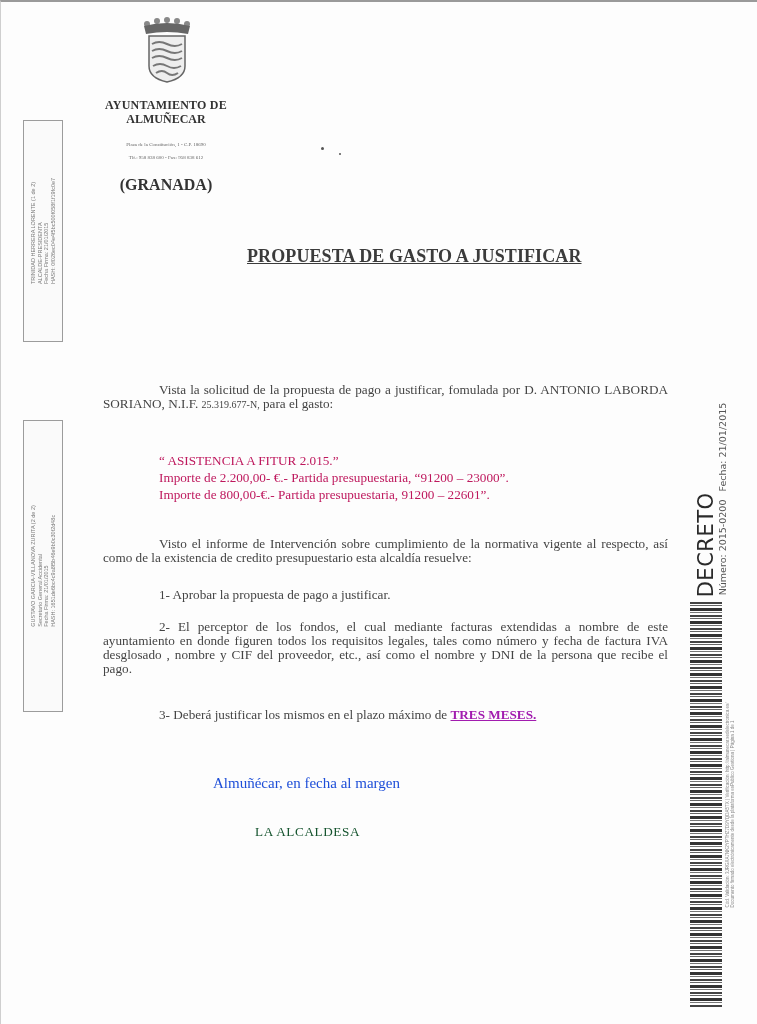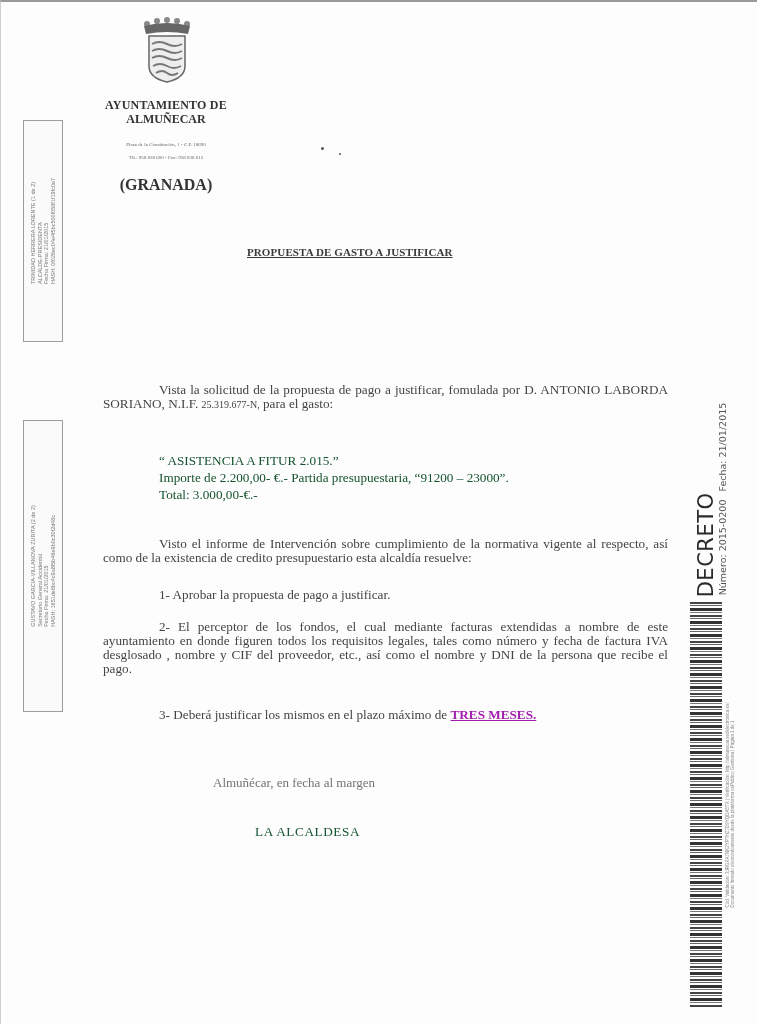--- a/index.html
+++ b/index.html
@@ -22,40 +22,40 @@
 
   
   .stamp { border: 1px solid #9c9c9c; background: #fafafa; }
   .stamp-1 { left: 22px; top: 118px; width: 38px; height: 220px; }
   .stamp-2 { left: 22px; top: 418px; width: 38px; height: 290px; }
   .vtext { position: absolute; left: 50%; top: 50%; transform: translate(-50%,-50%) rotate(-90deg);
            white-space: nowrap; font-family: "Liberation Sans", sans-serif; font-size: 5.5px;
            line-height: 6.5px; color: #7a7a7a; text-align: left; }
 
   
-  .title { left: 246px; top: 244px; font-size: 11px; font-weight: bold; text-decoration: underline;
+  .title { left: 246px; top: 244px; font-size: 18px; font-weight: bold; text-decoration: underline;
            color: #3b3b3b; letter-spacing: 0.1px; }
   .resol { left: 110px; top: 313px; font-size: 14.5px; font-weight: bold; color: #3b3b3b; }
   .resol-label { text-decoration: underline; }
   .resol-line { display: inline-block; width: 85px; border-bottom: 1px solid #555; height: 12px; margin-left: 4px; vertical-align: baseline; }
 
   
   .p { left: 102px; width: 565px; font-size: 13.2px; line-height: 14px; text-align: justify; color: #444; }
   .indent { text-indent: 56px; }
   .p1 { top: 381px; }
   .nif-small { font-size: 10px; }
-  .concept { left: 158px; top: 450px; font-size: 13.2px; line-height: 17px; color: #14532d; }
+  .concept { left: 158px; top: 450px; font-size: 13.2px; line-height: 17px; color: #be185d; }
   .p2 { top: 535px; }
   .item { left: 158px; font-size: 13.2px; color: #444; }
   .item1 { top: 585px; }
   .p3 { top: 618px; }
   .item3 { top: 705px; }
   .bold-under { font-weight: bold; text-decoration: underline; color: #a21caf; }
 
-  .place { left: 212px; top: 773px; font-size: 13px; color: #737373; }
+  .place { left: 212px; top: 773px; font-size: 15px; color: #1d4ed8; }
   .sign { left: 254px; top: 822px; font-size: 13.2px; color: #14532d; letter-spacing: 0.6px; }
 
   
   .decree-box { left: 680px; top: 378px; width: 60px; height: 232px; }
   .decree-rot { position: absolute; left: 50%; top: 50%; transform: translate(-50%,-50%) rotate(-90deg);
                 white-space: nowrap; font-family: "DejaVu Sans", sans-serif; }
   .decree-title { font-size: 21px; color: #2a2a2a; letter-spacing: 0.5px; line-height: 22px; }
   .decree-sub { font-size: 9.5px; color: #555; line-height: 11px; margin-left: 2px; }
   .decree-sub span { margin-right: 8px; }
 
@@ -124,21 +124,21 @@
 
   <div class="abs p p1 indent">
     <span>Vista la solicitud de la propuesta de pago a justificar, fomulada por D. ANTONIO LABORDA SORIANO, N.I.F.</span>
     <span class="nif-small">25.319.677-N,</span>
     <span>para el gasto:</span>
   </div>
 
   <div class="abs concept">
     <div>“ ASISTENCIA A FITUR 2.015.”</div>
     <div>Importe de  2.200,00- €.- Partida presupuestaria, “91200 – 23000”.</div>
-    <div>Total: 3.000,00-€.-</div>
+    <div>Importe de 800,00-€.- Partida presupuestaria, 91200 – 22601”.</div>
   </div>
 
   <div class="abs p p2 indent">Visto el informe de Intervención sobre cumplimiento de la normativa vigente al respecto, así como de la existencia de credito presupuestario esta alcaldía resuelve:</div>
 
   <div class="abs item item1">1- Aprobar la propuesta de pago a justificar.</div>
 
   <div class="abs p p3 indent">2- El perceptor de los fondos,  el cual mediante facturas extendidas a nombre de este ayuntamiento en donde figuren todos los requisitos legales, tales como número y fecha de factura IVA desglosado , nombre y CIF del proveedor, etc., así como el nombre y DNI de la persona que recibe el pago.</div>
 
   <div class="abs item item3">
     <span>3- Deberá justificar los mismos en el plazo máximo de</span>

